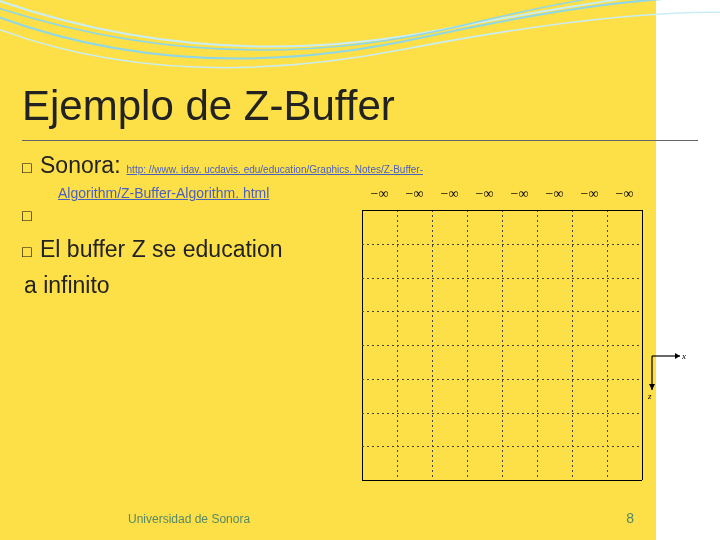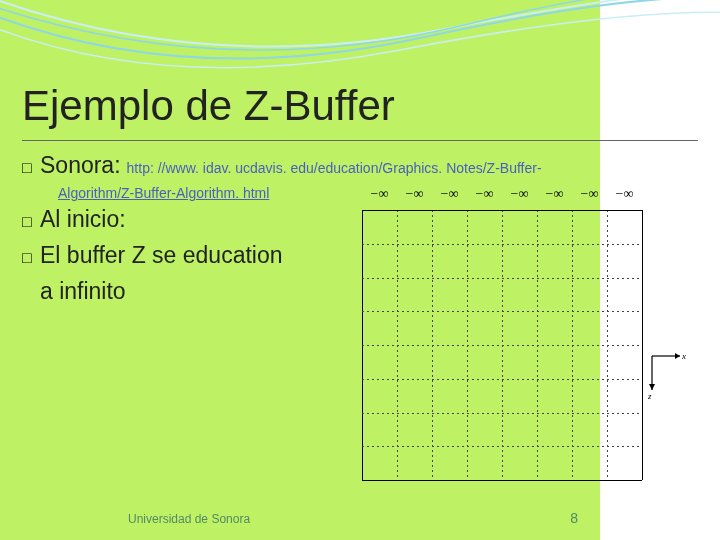--- a/index.html
+++ b/index.html
@@ -1,28 +1,28 @@
 <!DOCTYPE html>
 <html><head>
 <meta charset="utf-8">
 <style>
   * { margin: 0; padding: 0; box-sizing: border-box; }
   html, body { width: 720px; height: 540px; overflow: hidden; font-family: Arial, sans-serif; background: #fff; }
-  .slide { position: relative; width: 600px; height: 540px; background: #bef264; }
+  .slide { position: relative; width: 656px; height: 540px; background: #fde047; }
   .decor-top { position: absolute; top: 0; left: 0; width: 720px; height: 100px; pointer-events: none; }
   .title { position: absolute; left: 22px; top: 82px; font-size: 42px; color: #222; font-weight: 400; letter-spacing: 0px; }
   .title-rule { position: absolute; left: 22px; top: 140px; width: 676px; height: 1px; background: #666; }
   .body { position: absolute; left: 22px; top: 152px; width: 676px; }
   .bullet-line { display: flex; align-items: baseline; margin-bottom: 4px; flex-wrap: wrap; }
   .marker { width: 18px; flex: 0 0 18px; font-size: 16px; color: #000; line-height: 26px; }
   .lead { font-size: 23px; color: #222; margin-right: 6px; line-height: 26px; }
-  .link { font-size: 14px; color: #4a5fbf; line-height: 20px; }
+  .link { font-size: 10px; color: #4a5fbf; text-decoration: underline; line-height: 20px; }
   .link-cont { margin-left: 36px; font-size: 14px; color: #4a5fbf; text-decoration: underline; line-height: 20px; margin-top: -2px; }
   .b2 { font-size: 23px; color: #222; line-height: 32px; }
-  .indent-text { margin-left: 18px; font-size: 23px; color: #222; line-height: 32px; }
+  .indent-text { margin-left: 2px; font-size: 23px; color: #222; line-height: 32px; }
   .diagram { position: absolute; left: 352px; top: 180px; width: 340px; height: 300px; }
   .grid { position: absolute; left: 10px; top: 30px; width: 280px; height: 270px; }
   .hline, .vline { position: absolute; background-image: linear-gradient(to right, #444 45%, transparent 0); background-size: 5px 1px; background-repeat: repeat-x; }
   .hline { height: 1px; width: 100%; }
   .vline { width: 1px; height: 100%; background-image: linear-gradient(to bottom, #444 45%, transparent 0); background-size: 1px 5px; background-repeat: repeat-y; }
   .hline.solid, .vline.solid { background: #000; }
   .infrow { position: absolute; left: 10px; top: 6px; width: 280px; display: flex; font-family: 'Times New Roman', serif; font-size: 14px; color: #000; }
   .infcell { flex: 1; text-align: center; white-space: nowrap; }
   .axes { position: absolute; right: 6px; top: 170px; width: 40px; height: 50px; }
   .footer-left { position: absolute; left: 128px; bottom: 14px; font-size: 12px; color: #558866; }
@@ -48,21 +48,20 @@
       <span class="marker">□</span>
       <span class="lead">Sonora:</span>
       <a class="link">http: //www. idav. ucdavis. edu/education/Graphics. Notes/Z-Buffer-</a>
     </div>
     <div class="link-cont">
       <a>Algorithm/Z-Buffer-Algorithm. html</a>
     </div>
 
     <div class="bullet-line">
       <span class="marker">□</span>
-      <span class="b2">Al inicio:</span>
     </div>
     <div class="bullet-line">
       <span class="marker">□</span>
       <span class="b2">El buffer Z se education</span>
     </div>
     <div class="indent-text">a infinito</div>
   </div>
 
   <div class="diagram">
     <div class="infrow">

